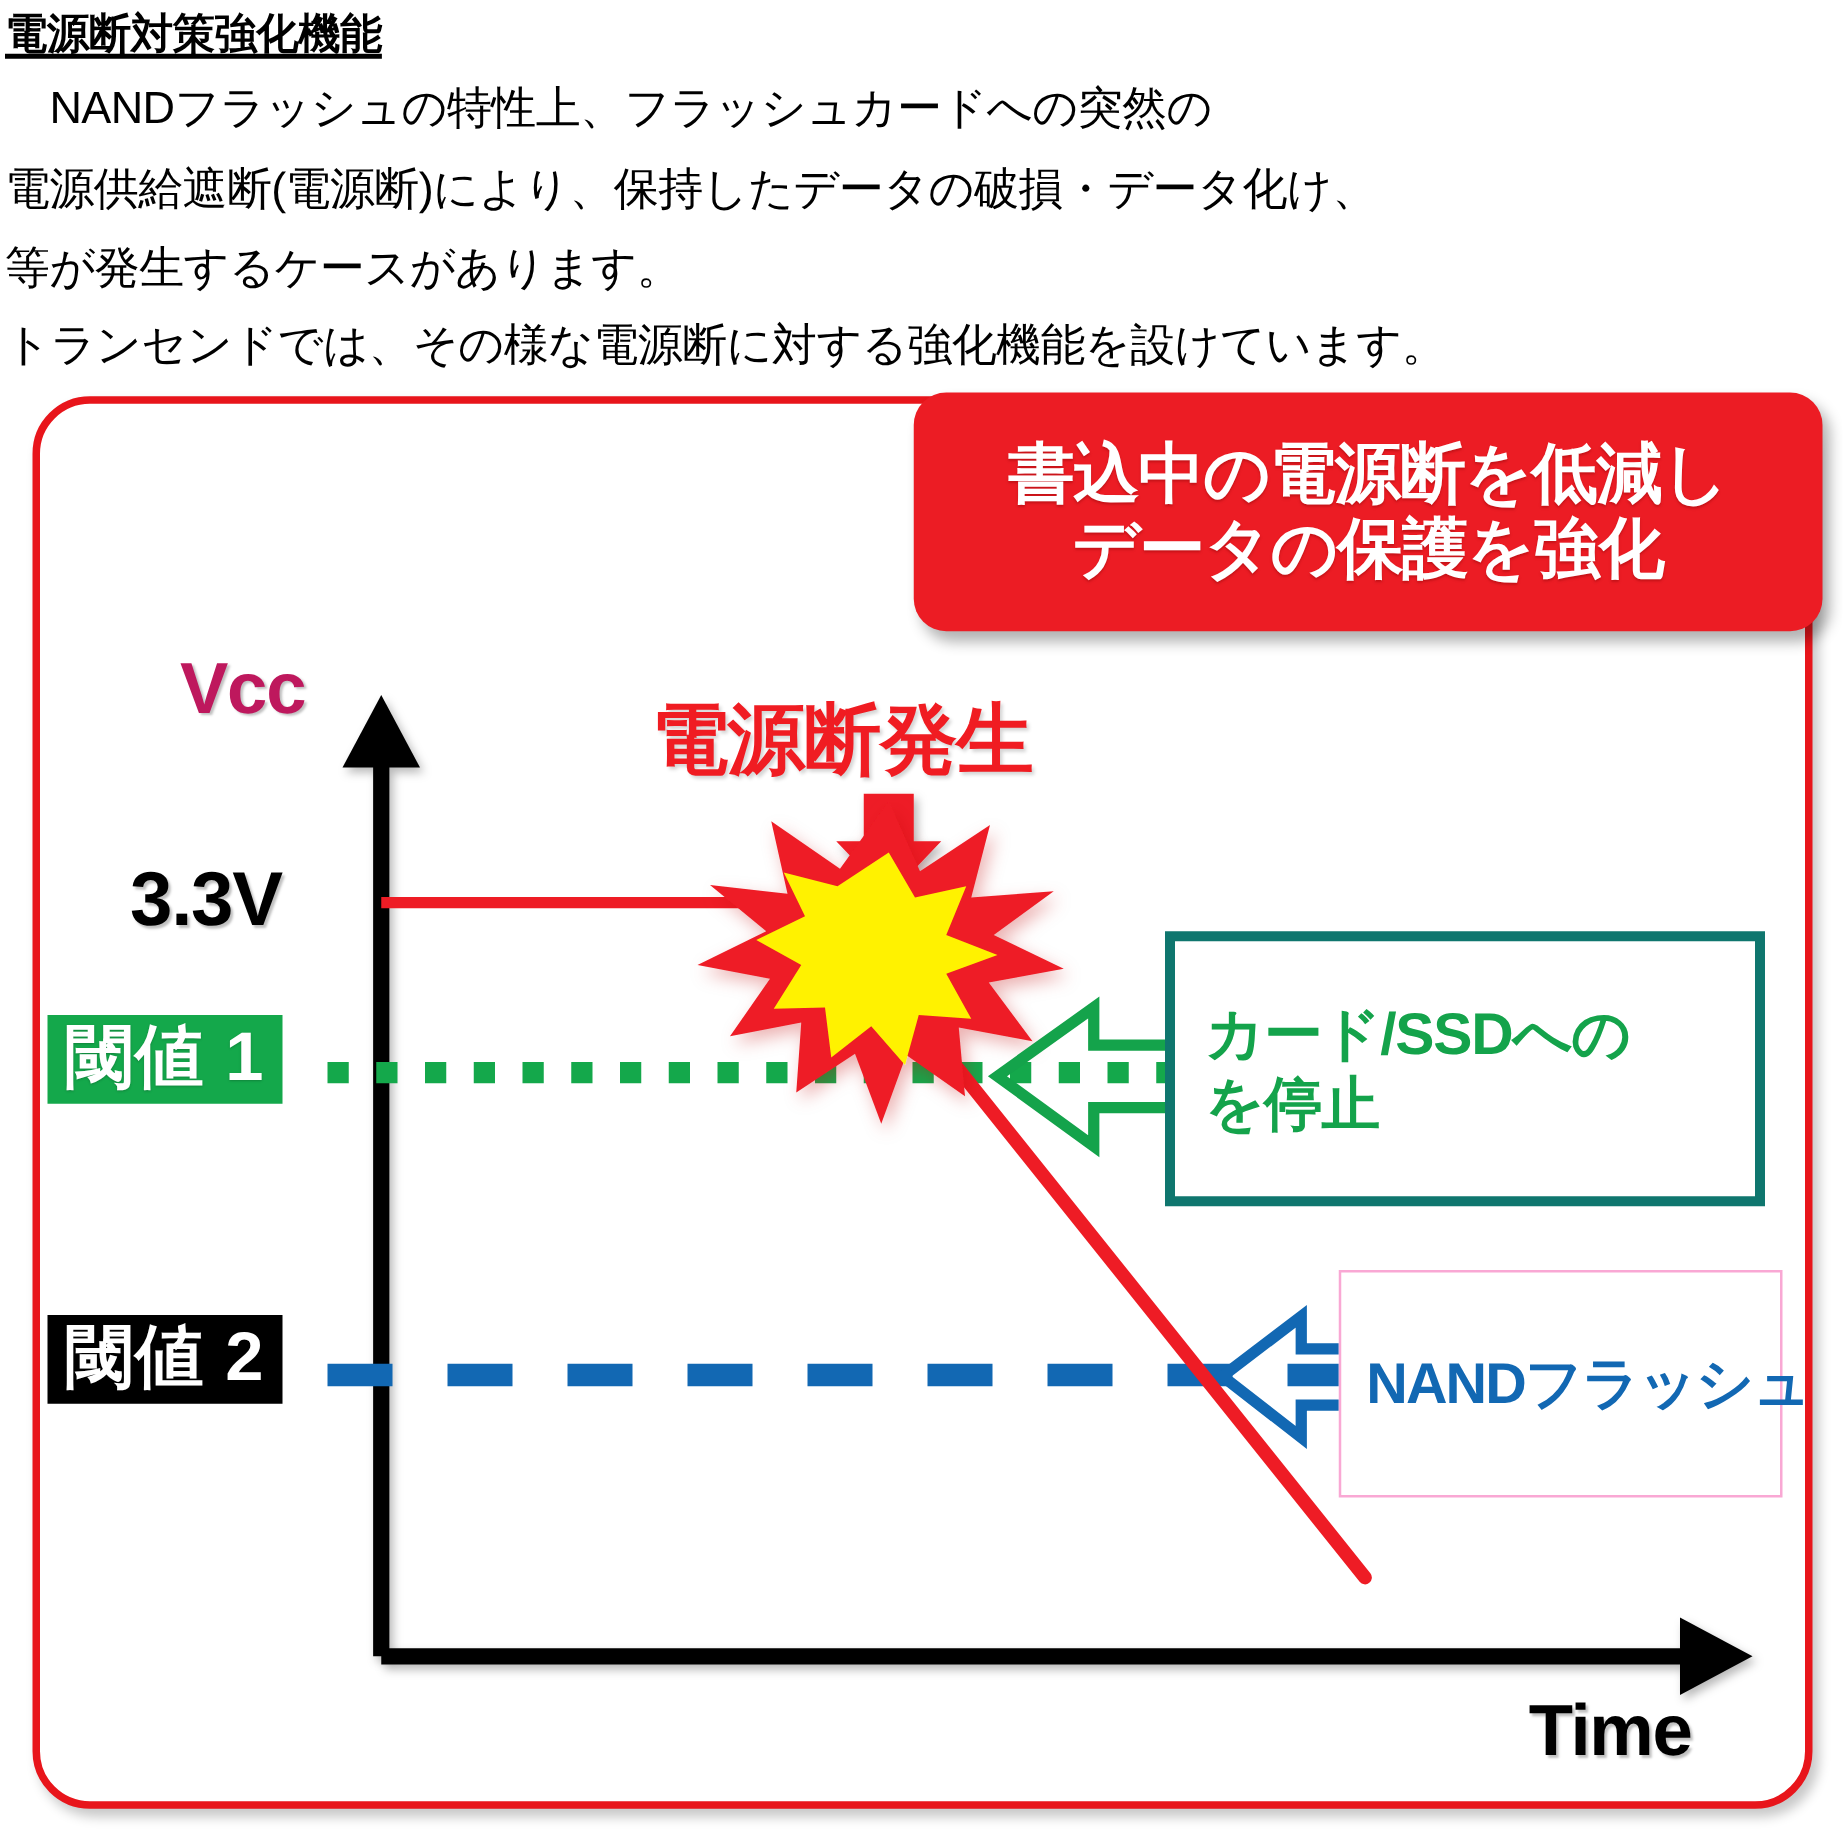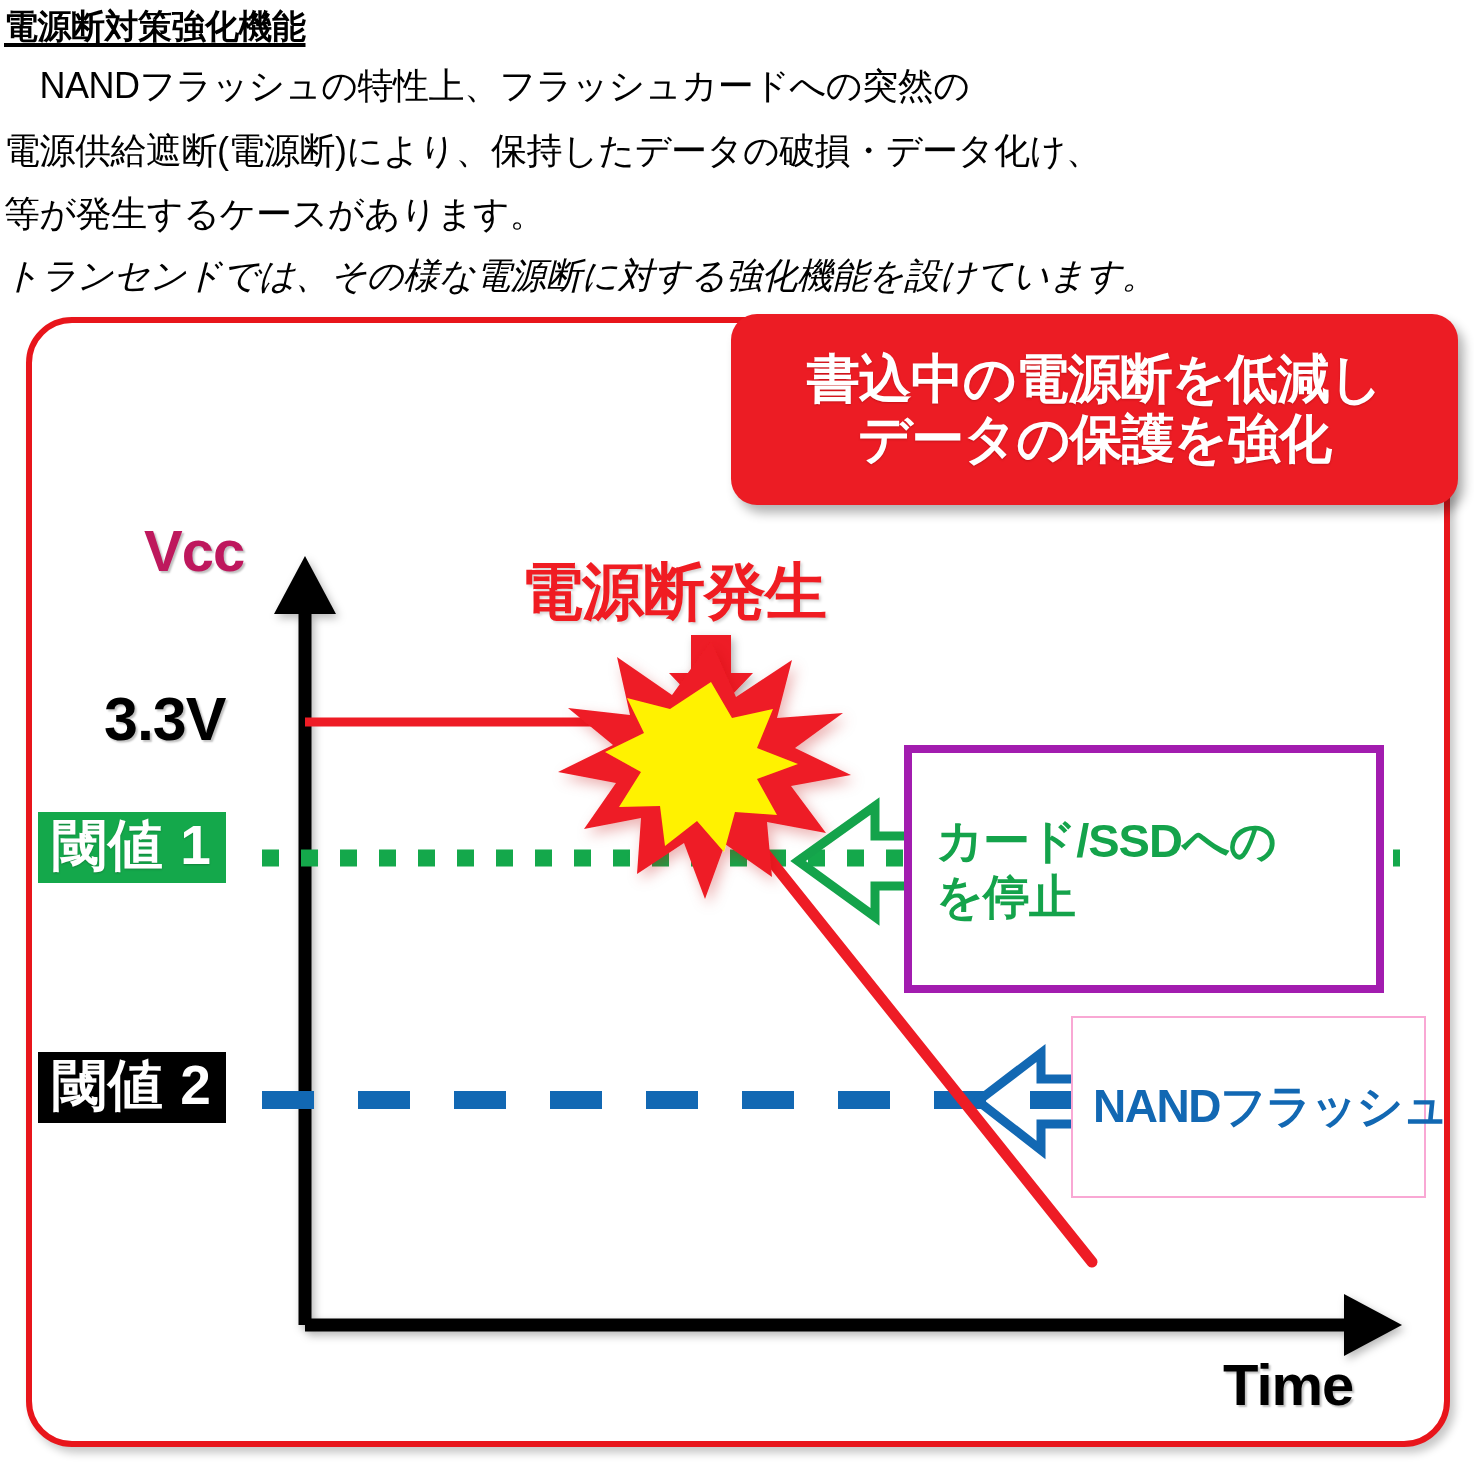--- a/index.html
+++ b/index.html
@@ -40,21 +40,21 @@
     position: absolute;
     left: 4px;
     font-size: 36px;
     font-weight: normal;
     letter-spacing: -0.5px;
     white-space: nowrap;
   }
   #intro-l0 { top: 62px; }
   #intro-l1 { top: 127px; }
   #intro-l2 { top: 190px; }
-  #intro-l3 { top: 252px; font-style: italic; }
+  #intro-l3 { top: 252px; }
 
   
   #frame {
     position: absolute;
     left: 26px;
     top: 317px;
     width: 1424px;
     height: 1130px;
     border: 6px solid #e8151b;
     border-radius: 46px;
@@ -79,21 +79,20 @@
     justify-content: center;
   }
   .banner-line {
     color: #ffffff;
     font-size: 53px;
     font-weight: bold;
     letter-spacing: -1px;
     line-height: 1.12;
     white-space: nowrap;
     text-shadow: 0 1px 2px rgba(120,0,0,0.35);
-    font-family: Liberation Serif, serif;
   }
 
   
   #plot {
     position: absolute;
     left: 0;
     top: 0;
     width: 1474px;
     height: 1474px;
     pointer-events: none;
@@ -176,25 +175,25 @@
     flex-direction: column;
     justify-content: center;
   }
   .callout .cline {
     font-weight: bold;
     white-space: nowrap;
     line-height: 1.2;
   }
 
   #callout-green {
-    left: 904px;
+    left: 932px;
     top: 745px;
     width: 480px;
-    height: 248px;
-    border: 8px solid #a21caf;
+    height: 220px;
+    border: 8px solid #0f766e;
     padding-left: 24px;
   }
   #callout-green .cline {
     color: #14a34b;
     font-size: 47px;
     letter-spacing: -1px;
   }
 
   #callout-blue {
     left: 1071px;

